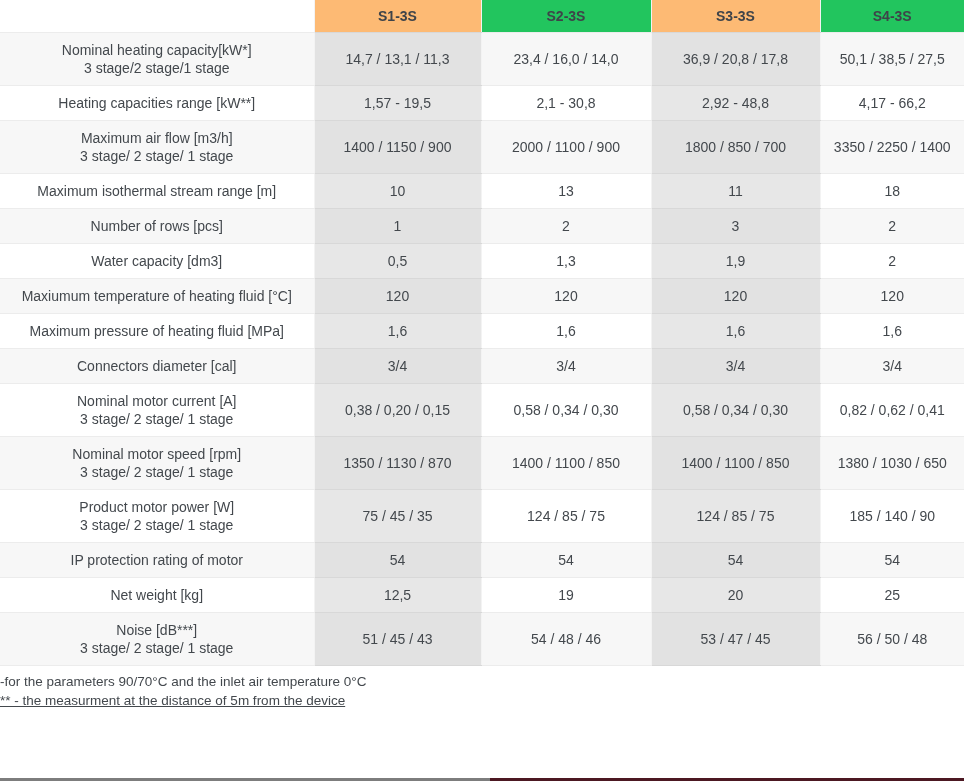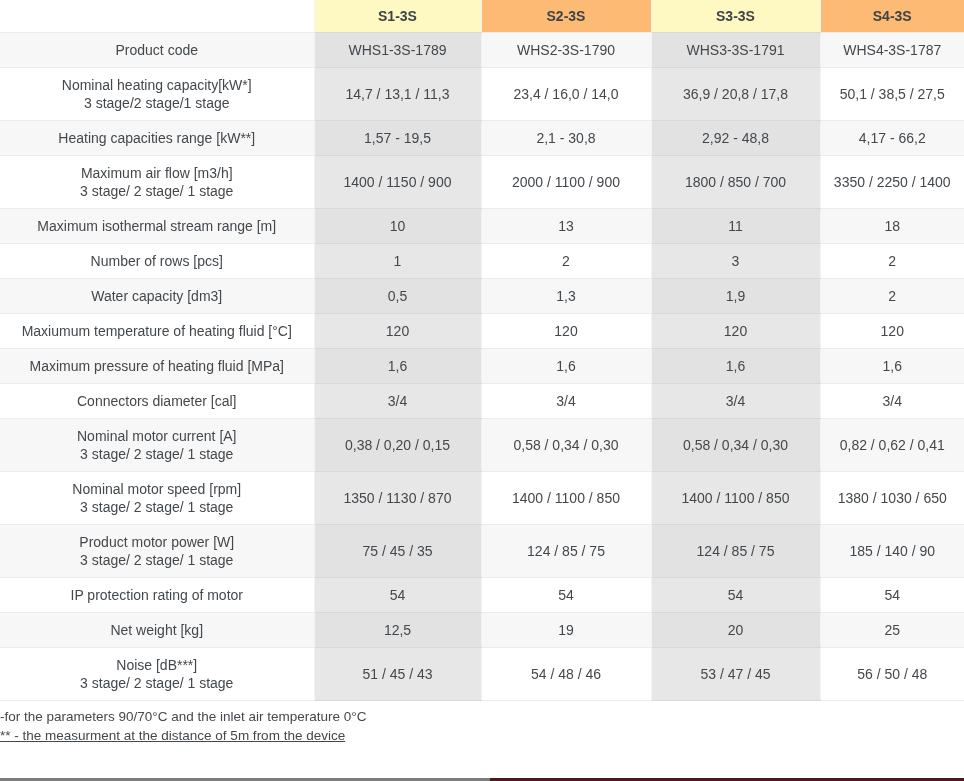--- a/index.html
+++ b/index.html
@@ -30,24 +30,24 @@
     line-height: 18px;
     padding: 8px 6px;
     border-bottom: 1px solid #ececec;
     font-weight: normal;
     overflow: hidden;
   }
   thead th {
     padding: 7px 6px;
     font-weight: bold;
     color: #3e4349;
-    background: #fdba74;
+    background: #22c55e;
   }
   thead th.corner { background: #ffffff; border-bottom: 1px solid #ececec; }
-  thead th.hl { background: #fef9c3; }
+  thead th.hl { background: #fdba74; }
 
   tbody tr:nth-child(odd) td { background: #f7f7f7; }
   tbody tr:nth-child(even) td { background: #ffffff; }
   tbody tr:nth-child(odd) td.col-hl { background: #e2e2e2; }
   tbody tr:nth-child(even) td.col-hl { background: #e7e7e7; }
   td.col-hl {
     border-bottom-color: #d8d8d8;
     border-left: 1px solid #f3f3f3;
     border-right: 1px solid #f3f3f3;
   }
@@ -92,29 +92,20 @@
       <th class="corner"></th>
       <th class="hl">S1-3S</th>
       <th>S2-3S</th>
       <th class="hl">S3-3S</th>
       <th>S4-3S</th>
     </tr>
   </thead>
   <tbody>
       <tr>
         <td class="label-cell">
-          <div>Product code</div>
-        </td>
-        <td class="col-hl">WHS1-3S-1789</td>
-        <td>WHS2-3S-1790</td>
-        <td class="col-hl">WHS3-3S-1791</td>
-        <td>WHS4-3S-1787</td>
-      </tr>
-      <tr>
-        <td class="label-cell">
           <div>Nominal heating capacity[kW*]</div>
           <div>3 stage/2 stage/1 stage</div>
         </td>
         <td class="col-hl">14,7 / 13,1 / 11,3</td>
         <td>23,4 / 16,0 / 14,0</td>
         <td class="col-hl">36,9 / 20,8 / 17,8</td>
         <td>50,1 / 38,5 / 27,5</td>
       </tr>
       <tr>
         <td class="label-cell">

